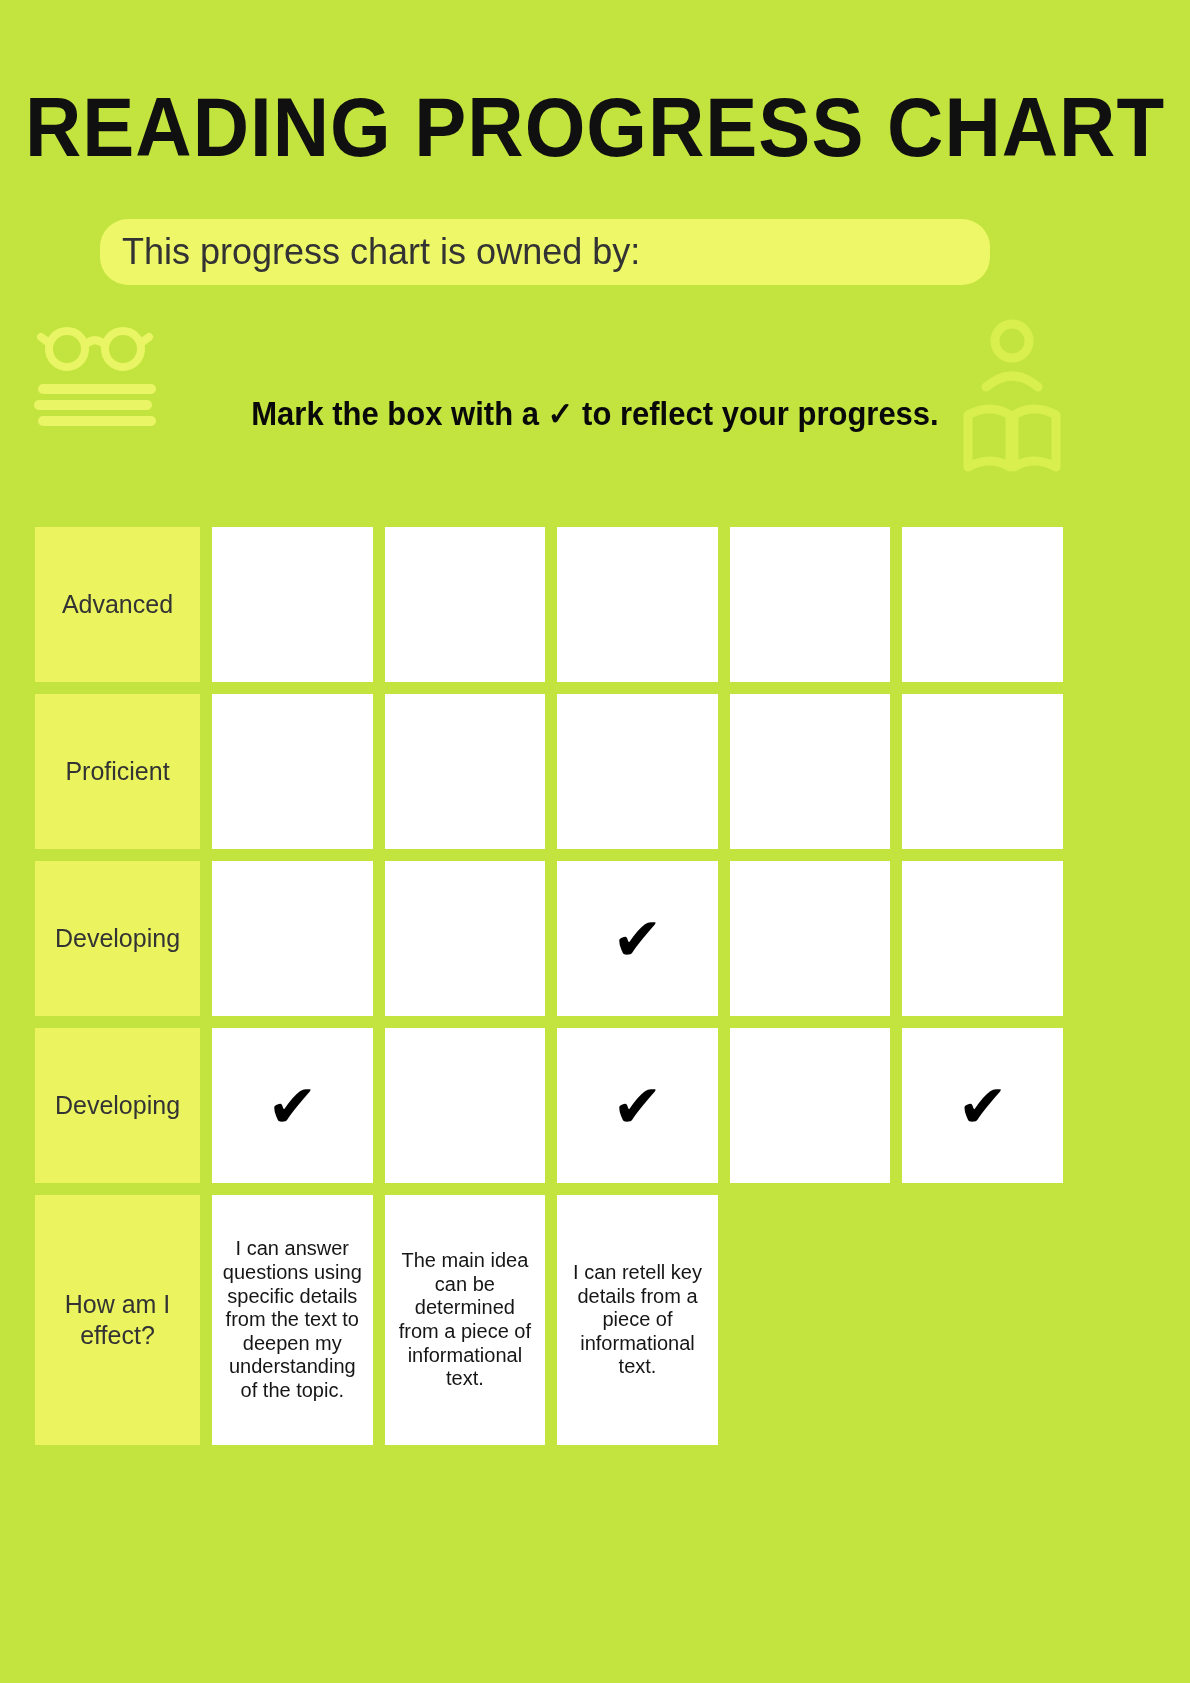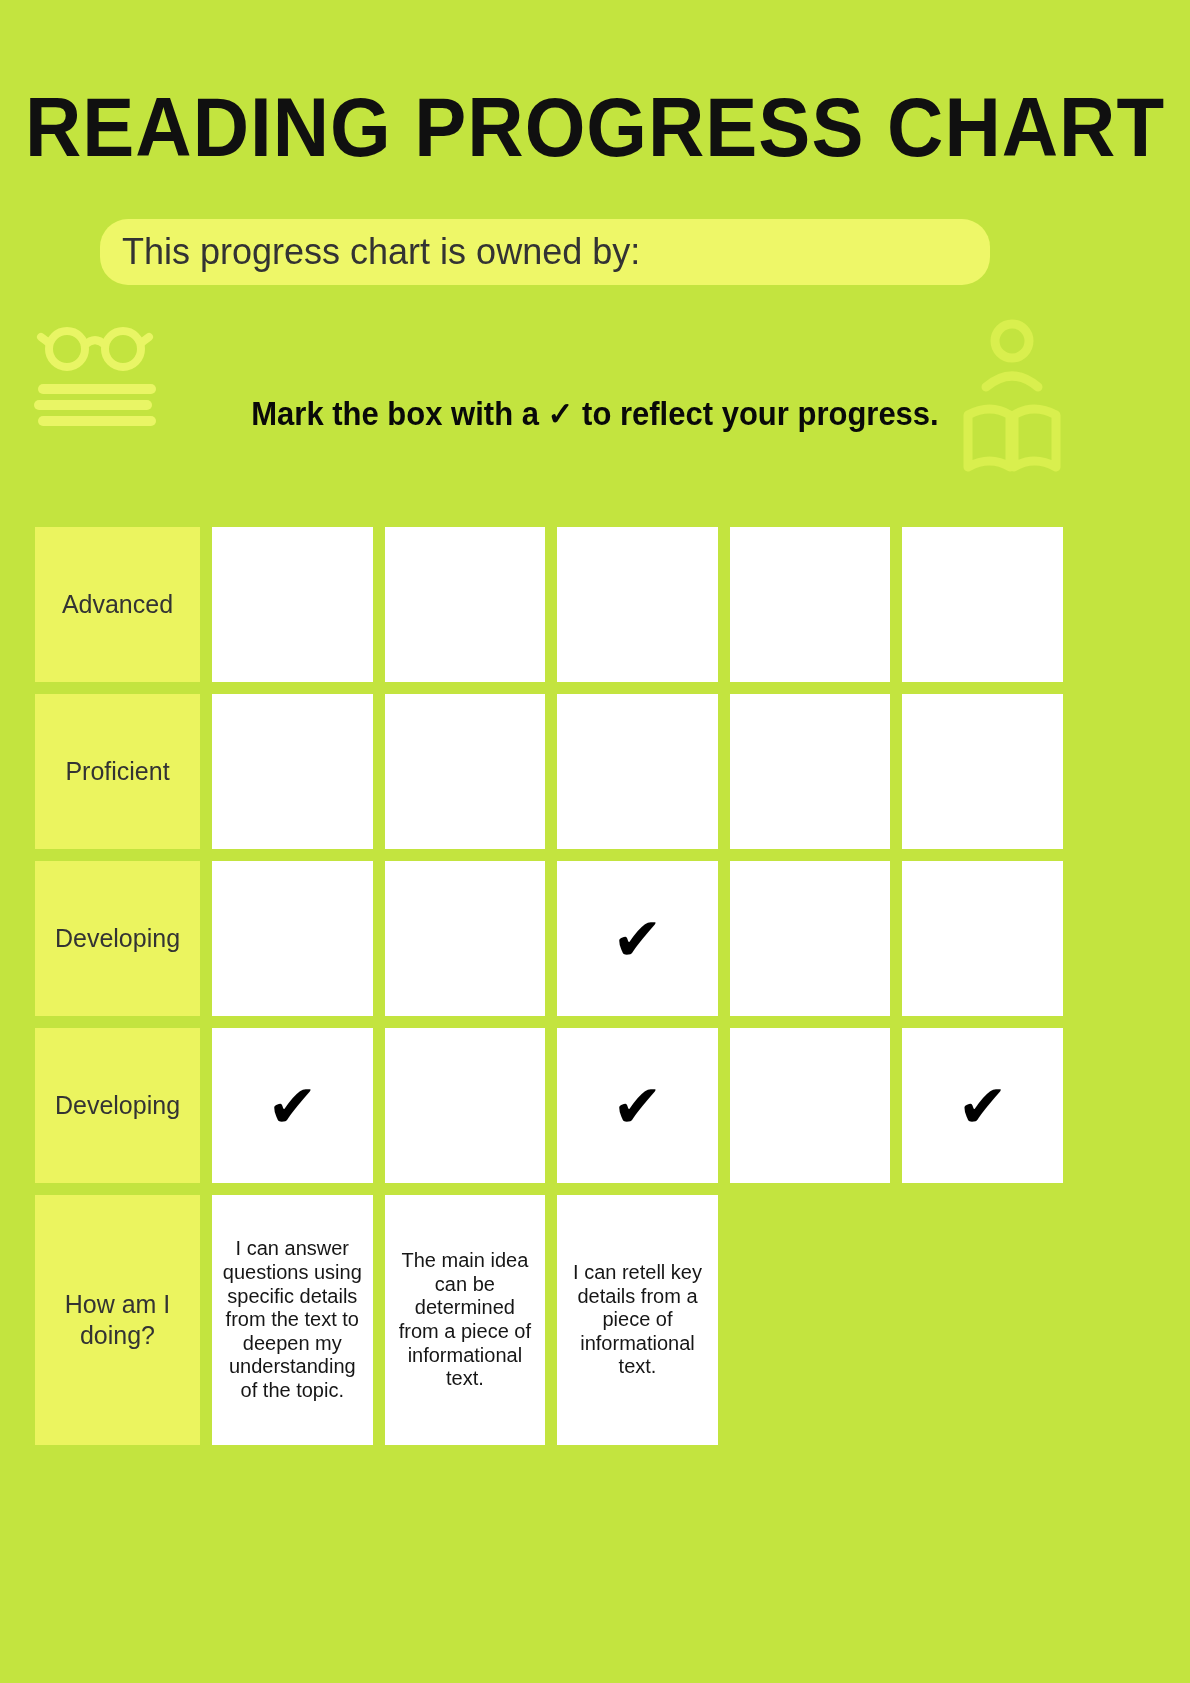--- a/index.html
+++ b/index.html
@@ -153,18 +153,18 @@
   <div class="cell mark-cell">
       <span>✔</span>
     </div>
   <div class="cell mark-cell">
       <span></span>
     </div>
   <div class="cell mark-cell">
       <span>✔</span>
     </div>
 
-  <div class="cell label-cell">How am I doing?</div>
+  <div class="cell label-cell">How am I effect?</div>
   <div class="cell desc-cell">I can answer questions using specific details from the text to deepen my understanding of the topic.</div>
   <div class="cell desc-cell">The main idea can be determined from a piece of informational text.</div>
   <div class="cell desc-cell">I can retell key details from a piece of informational text.</div>
 
 </div>
 
 </body></html>

